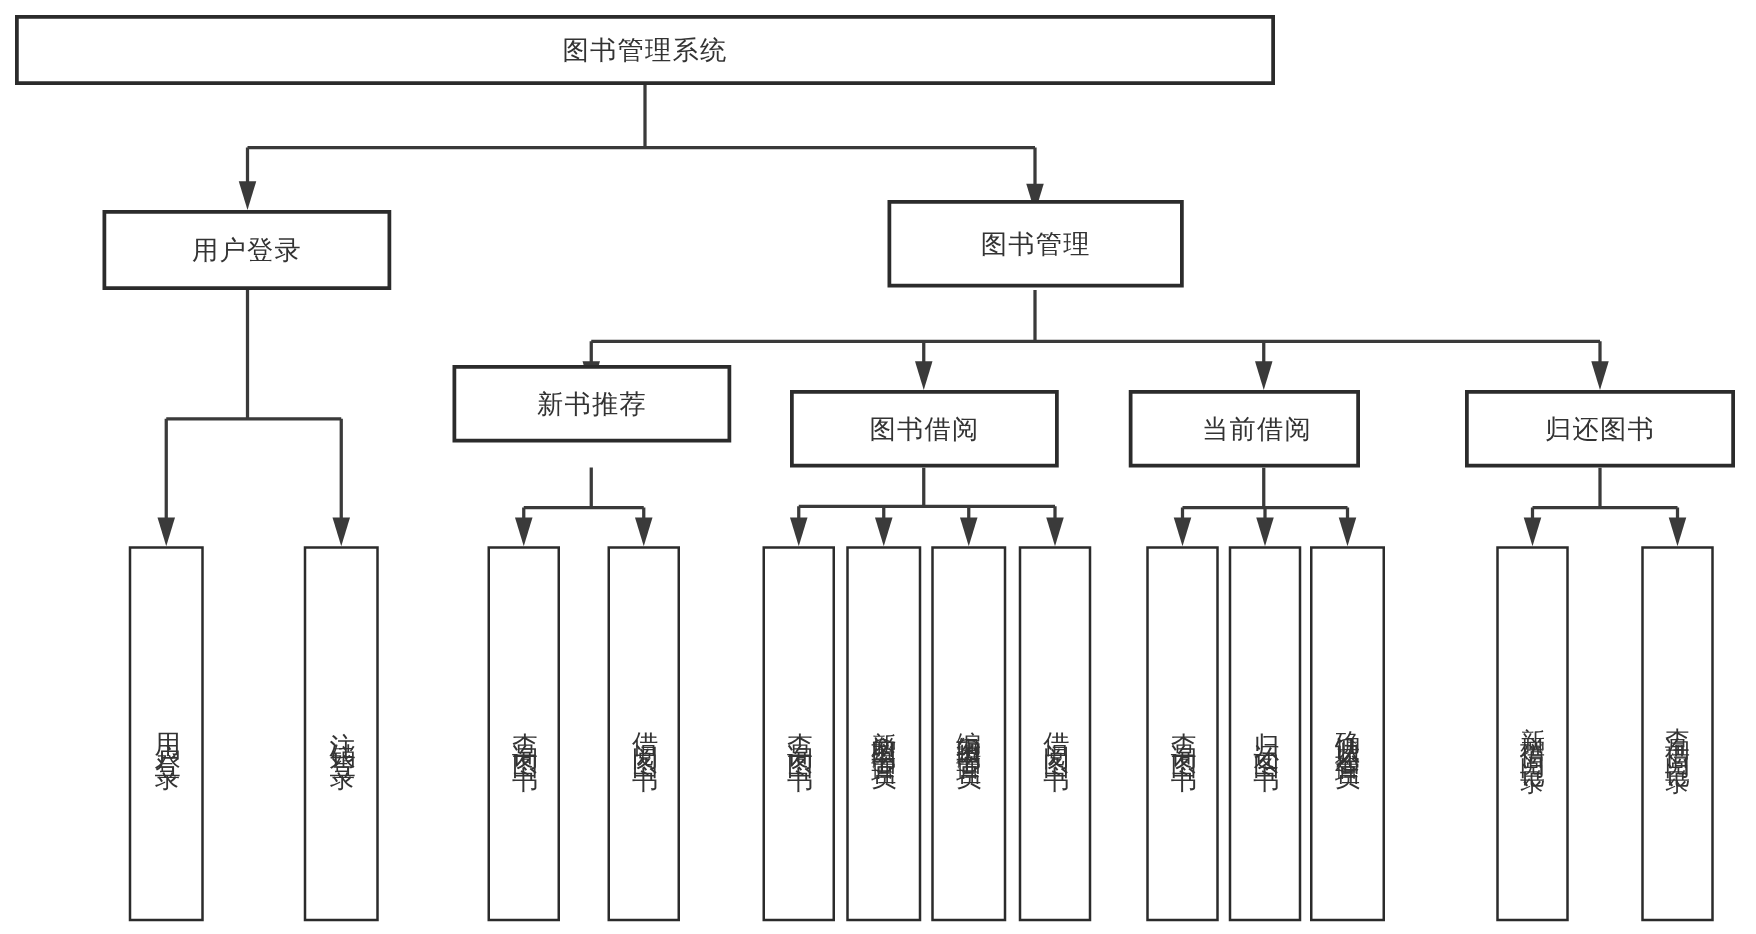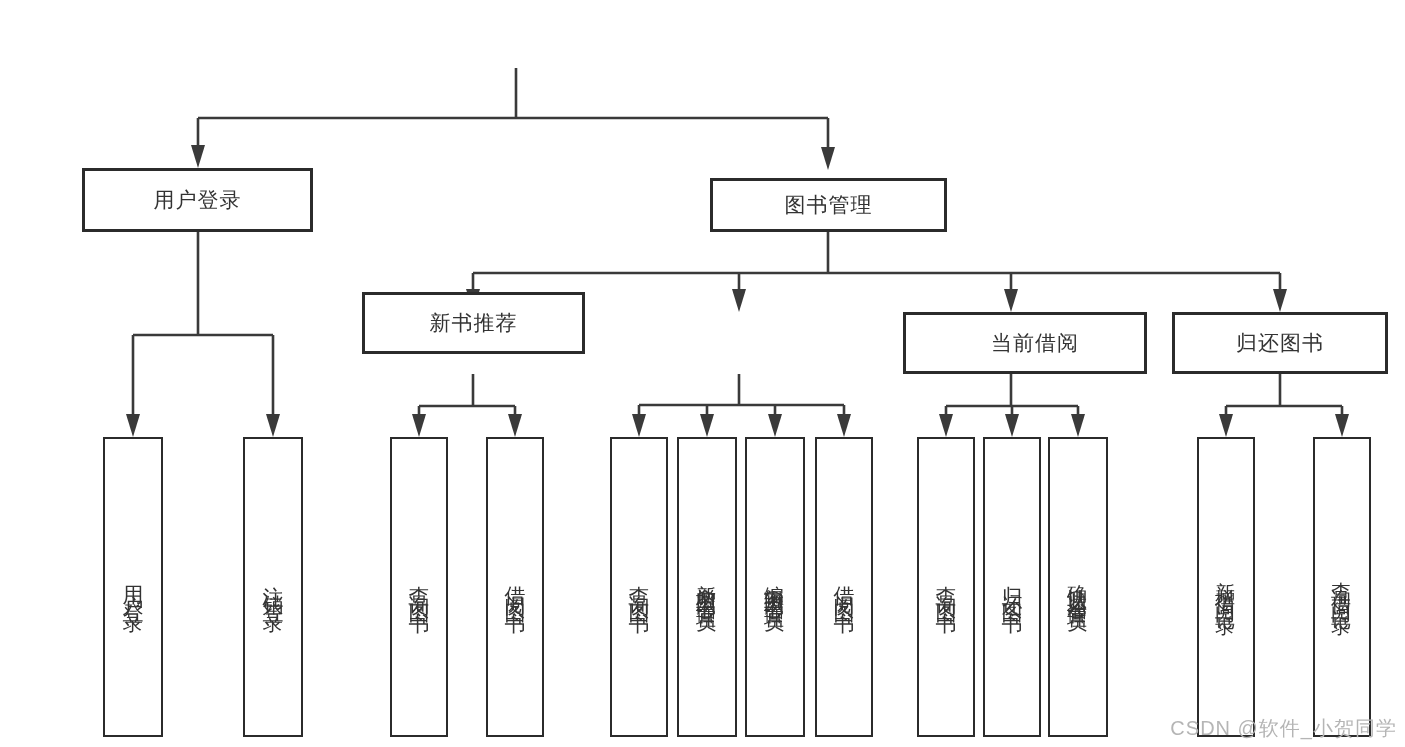--- a/index.html
+++ b/index.html
@@ -103,32 +103,38 @@
     <path d="M1011 374 V406 M946 406 H1078 M946 406 V415 M1012 406 V415 M1078 406 V415"></path>
     <polygon points="939,414 953,414 946,437"></polygon>
     <polygon points="1005,414 1019,414 1012,437"></polygon>
     <polygon points="1071,414 1085,414 1078,437"></polygon>
 
     <path d="M1280 374 V406 M1226 406 H1342 M1226 406 V415 M1342 406 V415"></path>
     <polygon points="1219,414 1233,414 1226,437"></polygon>
     <polygon points="1335,414 1349,414 1342,437"></polygon>
   </svg>
 
+  <div class="hbox" style="left:12px; top:12px; width:1008px; height:56px;">
+    <span>图书管理系统</span>
+  </div>
 
   <div class="hbox" style="left:82px; top:168px; width:231px; height:64px;">
     <span>用户登录</span>
   </div>
-  <div class="hbox" style="left:710px; top:178px; width:237px; height:54px;">
+  <div class="hbox" style="left:710px; top:160px; width:237px; height:70px;">
     <span>图书管理</span>
   </div>
 
   <div class="hbox" style="left:362px; top:292px; width:223px; height:62px;">
     <span>新书推荐</span>
   </div>
-  <div class="hbox" style="left:903px; top:312px; width:244px; height:62px;padding-left:20px;">
+  <div class="hbox" style="left:632px; top:312px; width:215px; height:62px;">
+    <span>图书借阅</span>
+  </div>
+  <div class="hbox" style="left:903px; top:312px; width:185px; height:62px;padding-left:20px;">
     <span>当前借阅</span>
   </div>
   <div class="hbox" style="left:1172px; top:312px; width:216px; height:62px;">
     <span>归还图书</span>
   </div>
 
   <div class="vbox" style="left:103px; width:60px;">
     <span class="vlabel">用户登录</span>
   </div>
   <div class="vbox" style="left:243px; width:60px;">
@@ -165,15 +171,14 @@
     <span class="vlabel">确认归还（管理员）</span>
   </div>
 
   <div class="vbox med" style="left:1197px; width:58px;">
     <span class="vlabel">新增借阅记录</span>
   </div>
   <div class="vbox med" style="left:1313px; width:58px;">
     <span class="vlabel">查询借阅记录</span>
   </div>
 
-  <div class="watermark">CSDN @软件_小贺同学</div>
 
 </div>
 
 </body></html>

